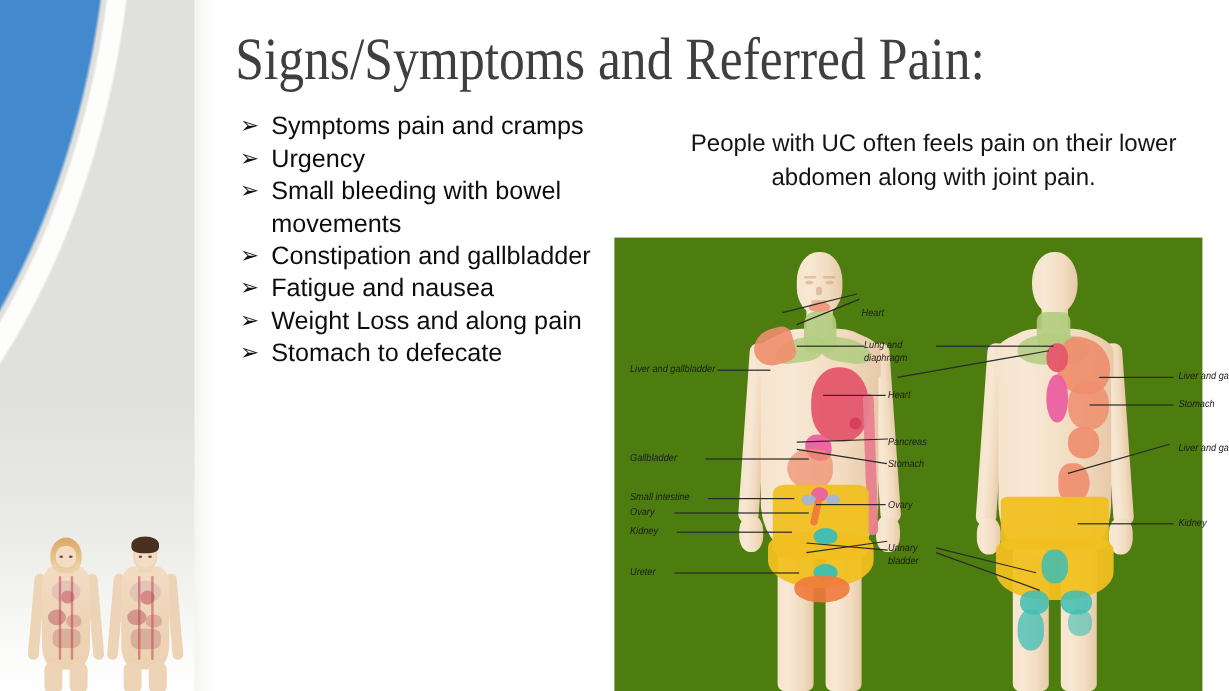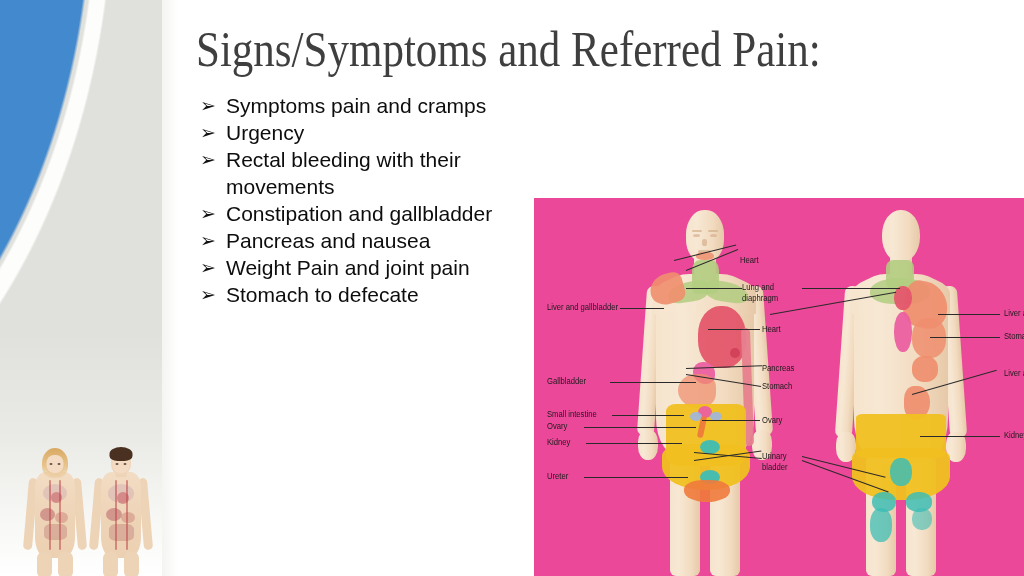--- a/index.html
+++ b/index.html
@@ -85,21 +85,21 @@
   }
 
   
   .rpara{
     position:absolute;left:566px;top:106px;width:424px;
     text-align:center;color:#141414;
     font-size:20px;line-height:28px;
   }
 
   
-  .diagram{position:absolute;left:534px;top:198px;width:490px;height:378px;background:#ec4899;}
+  .diagram{position:absolute;left:512px;top:198px;width:490px;height:378px;background:#4d7c0f;font-style:italic;}
   .dlabel{
     position:absolute;font-size:8.5px;line-height:10.5px;color:#1b1b1b;
     font-family:"Liberation Sans", sans-serif;
     transform:scaleX(.9);transform-origin:left top;white-space:nowrap;
   }
   .dlabel.r{transform-origin:left top;}
   .leader{position:absolute;background:#2a2a2a;height:1px;transform-origin:left center;}
 
   
   .fig{position:absolute;}
@@ -192,40 +192,41 @@
     <div class="bullet-row">
       <span class="bullet-mark">➢</span>
       <span class="bullet-text">Symptoms pain and cramps</span>
     </div>
     <div class="bullet-row">
       <span class="bullet-mark">➢</span>
       <span class="bullet-text">Urgency</span>
     </div>
     <div class="bullet-row">
       <span class="bullet-mark">➢</span>
-      <span class="bullet-text">Rectal bleeding with their movements</span>
+      <span class="bullet-text">Small bleeding with bowel movements</span>
     </div>
     <div class="bullet-row">
       <span class="bullet-mark">➢</span>
       <span class="bullet-text">Constipation and gallbladder</span>
     </div>
     <div class="bullet-row">
       <span class="bullet-mark">➢</span>
-      <span class="bullet-text">Pancreas and nausea</span>
-    </div>
-    <div class="bullet-row">
-      <span class="bullet-mark">➢</span>
-      <span class="bullet-text">Weight Pain and joint pain</span>
+      <span class="bullet-text">Fatigue and nausea</span>
+    </div>
+    <div class="bullet-row">
+      <span class="bullet-mark">➢</span>
+      <span class="bullet-text">Weight Loss and along pain</span>
     </div>
     <div class="bullet-row">
       <span class="bullet-mark">➢</span>
       <span class="bullet-text">Stomach to defecate</span>
     </div>
   </div>
 
+  <div class="rpara">People with UC often feels pain on their lower abdomen along with joint pain.</div>
 
   <div class="diagram">
 
     <div class="fig" style="left:96px;top:10px;width:150px;height:368px;">
 
       <div class="arm skin" style="left:12px;top:78px;width:17px;height:150px;transform:rotate(4deg);"></div>
       <div class="arm skin" style="right:12px;top:78px;width:17px;height:150px;transform:rotate(-4deg);"></div>
       <div class="hand skin" style="left:8px;top:222px;width:20px;height:30px;"></div>
       <div class="hand skin" style="right:8px;top:222px;width:20px;height:30px;"></div>
 

